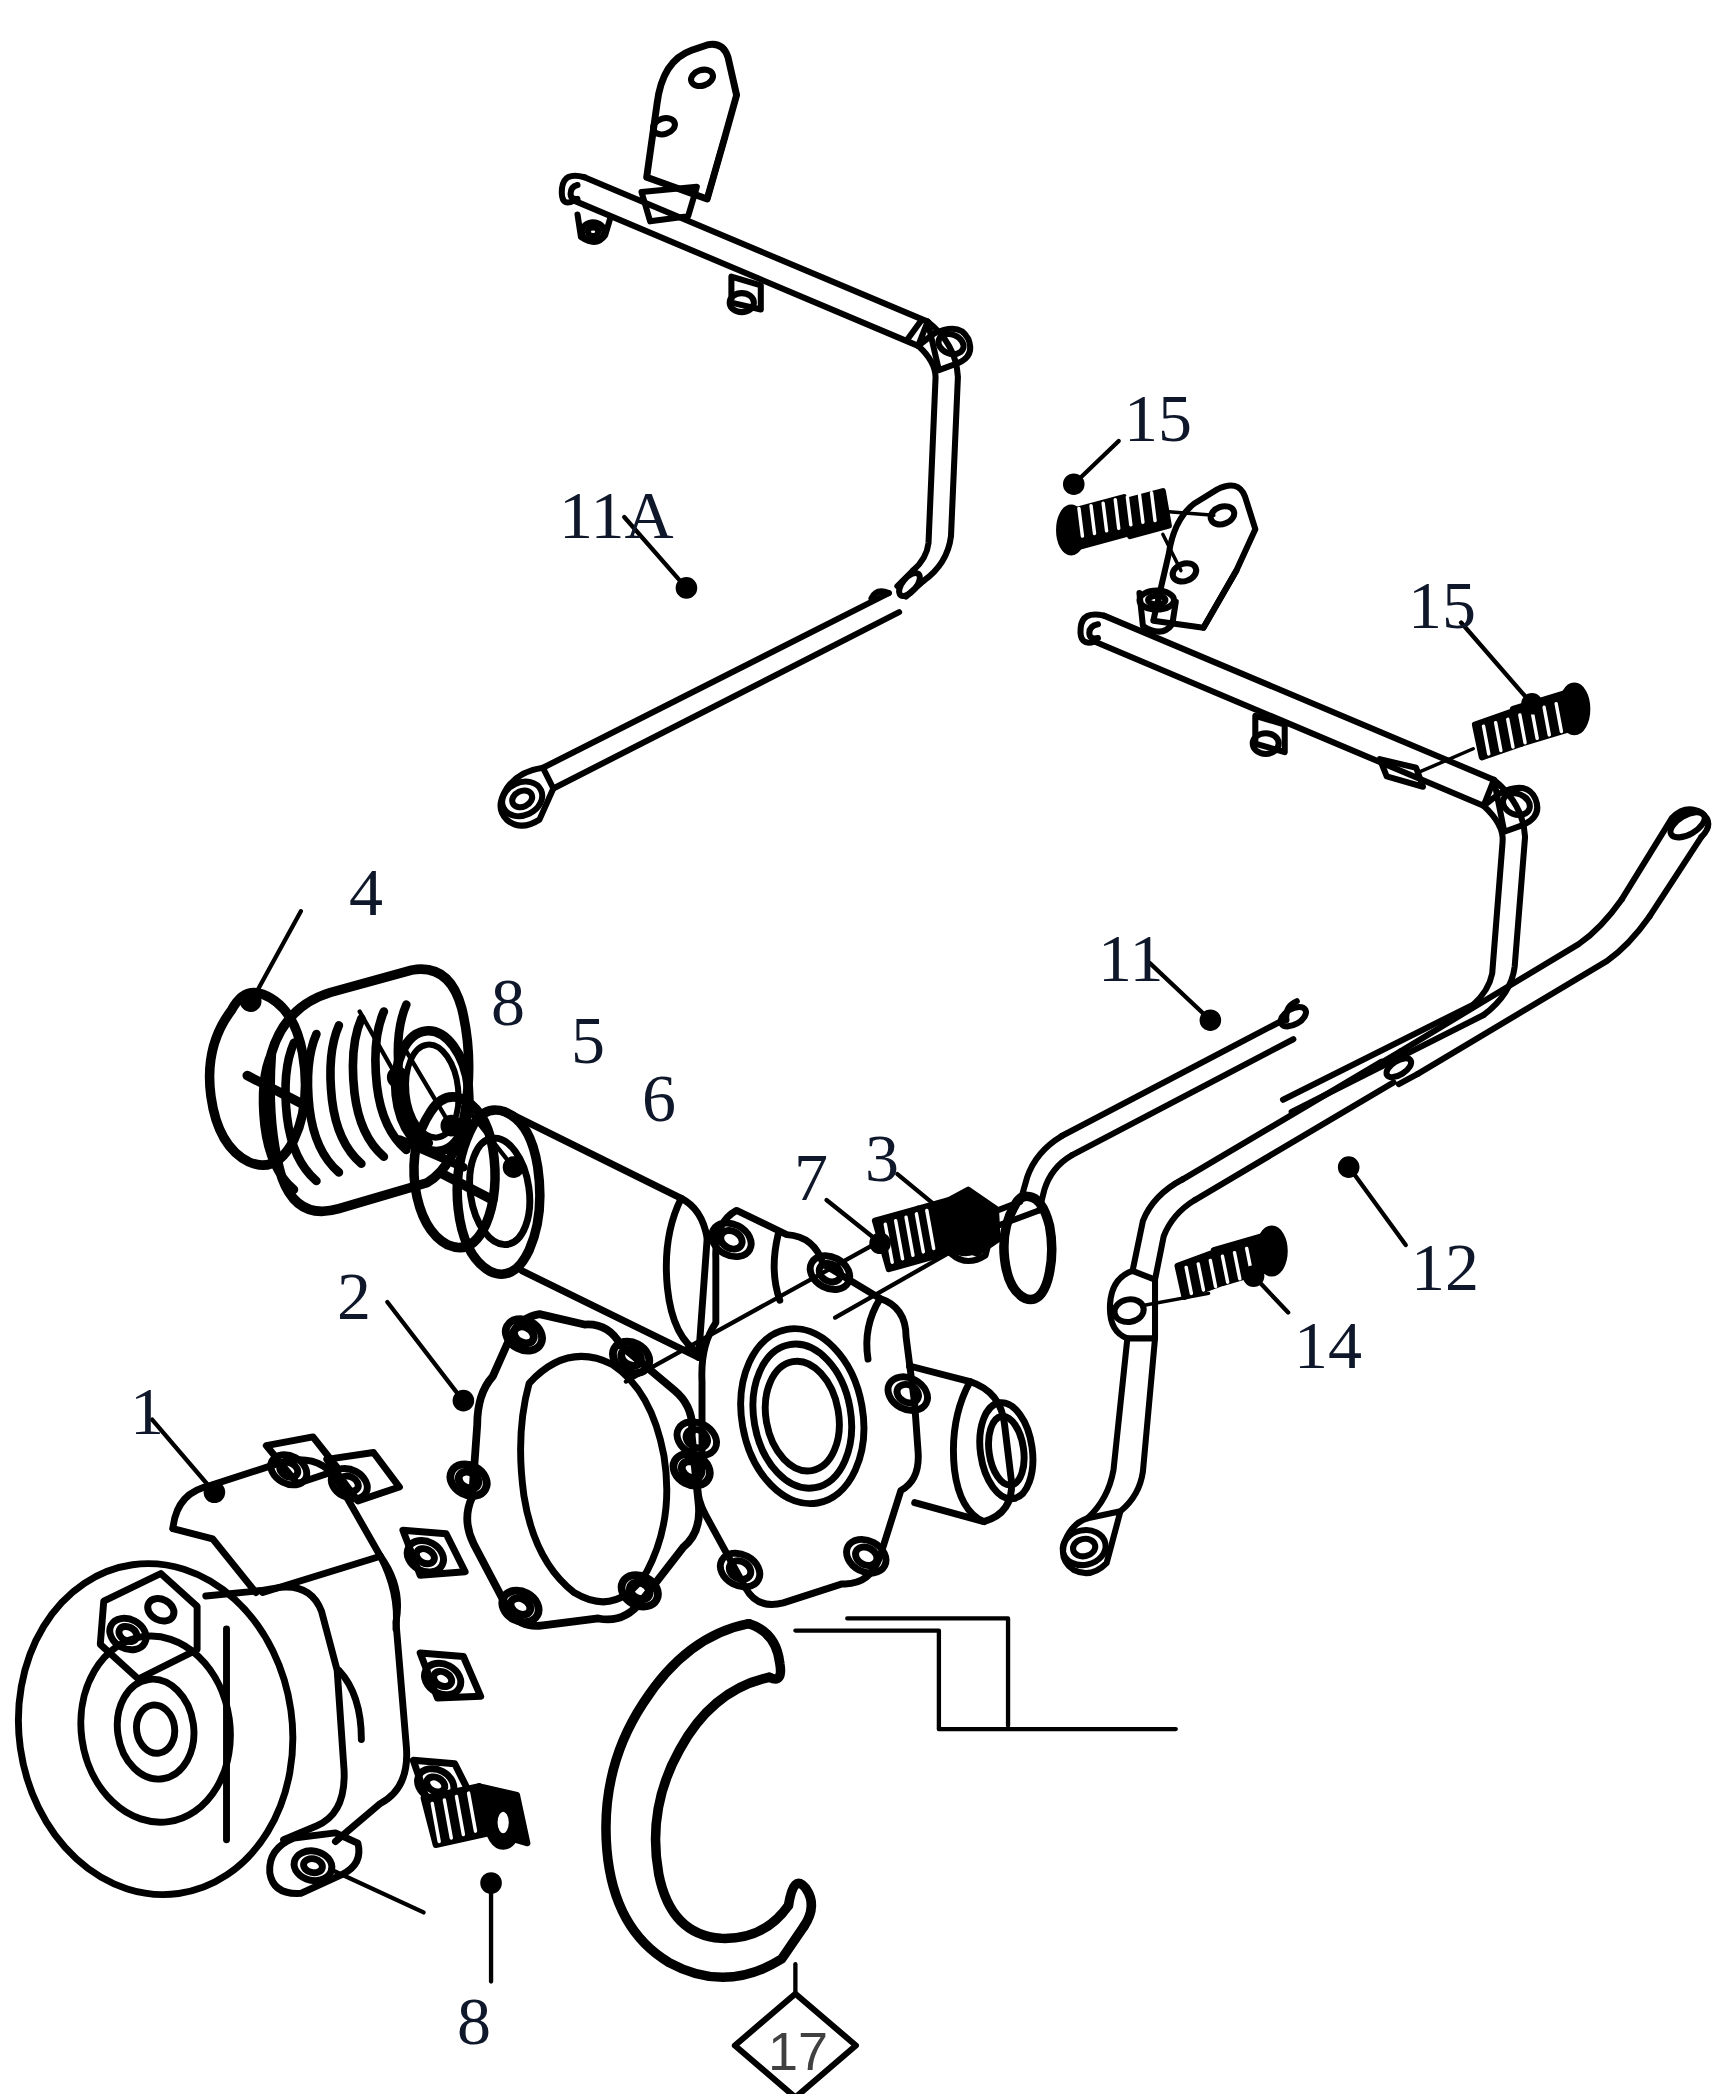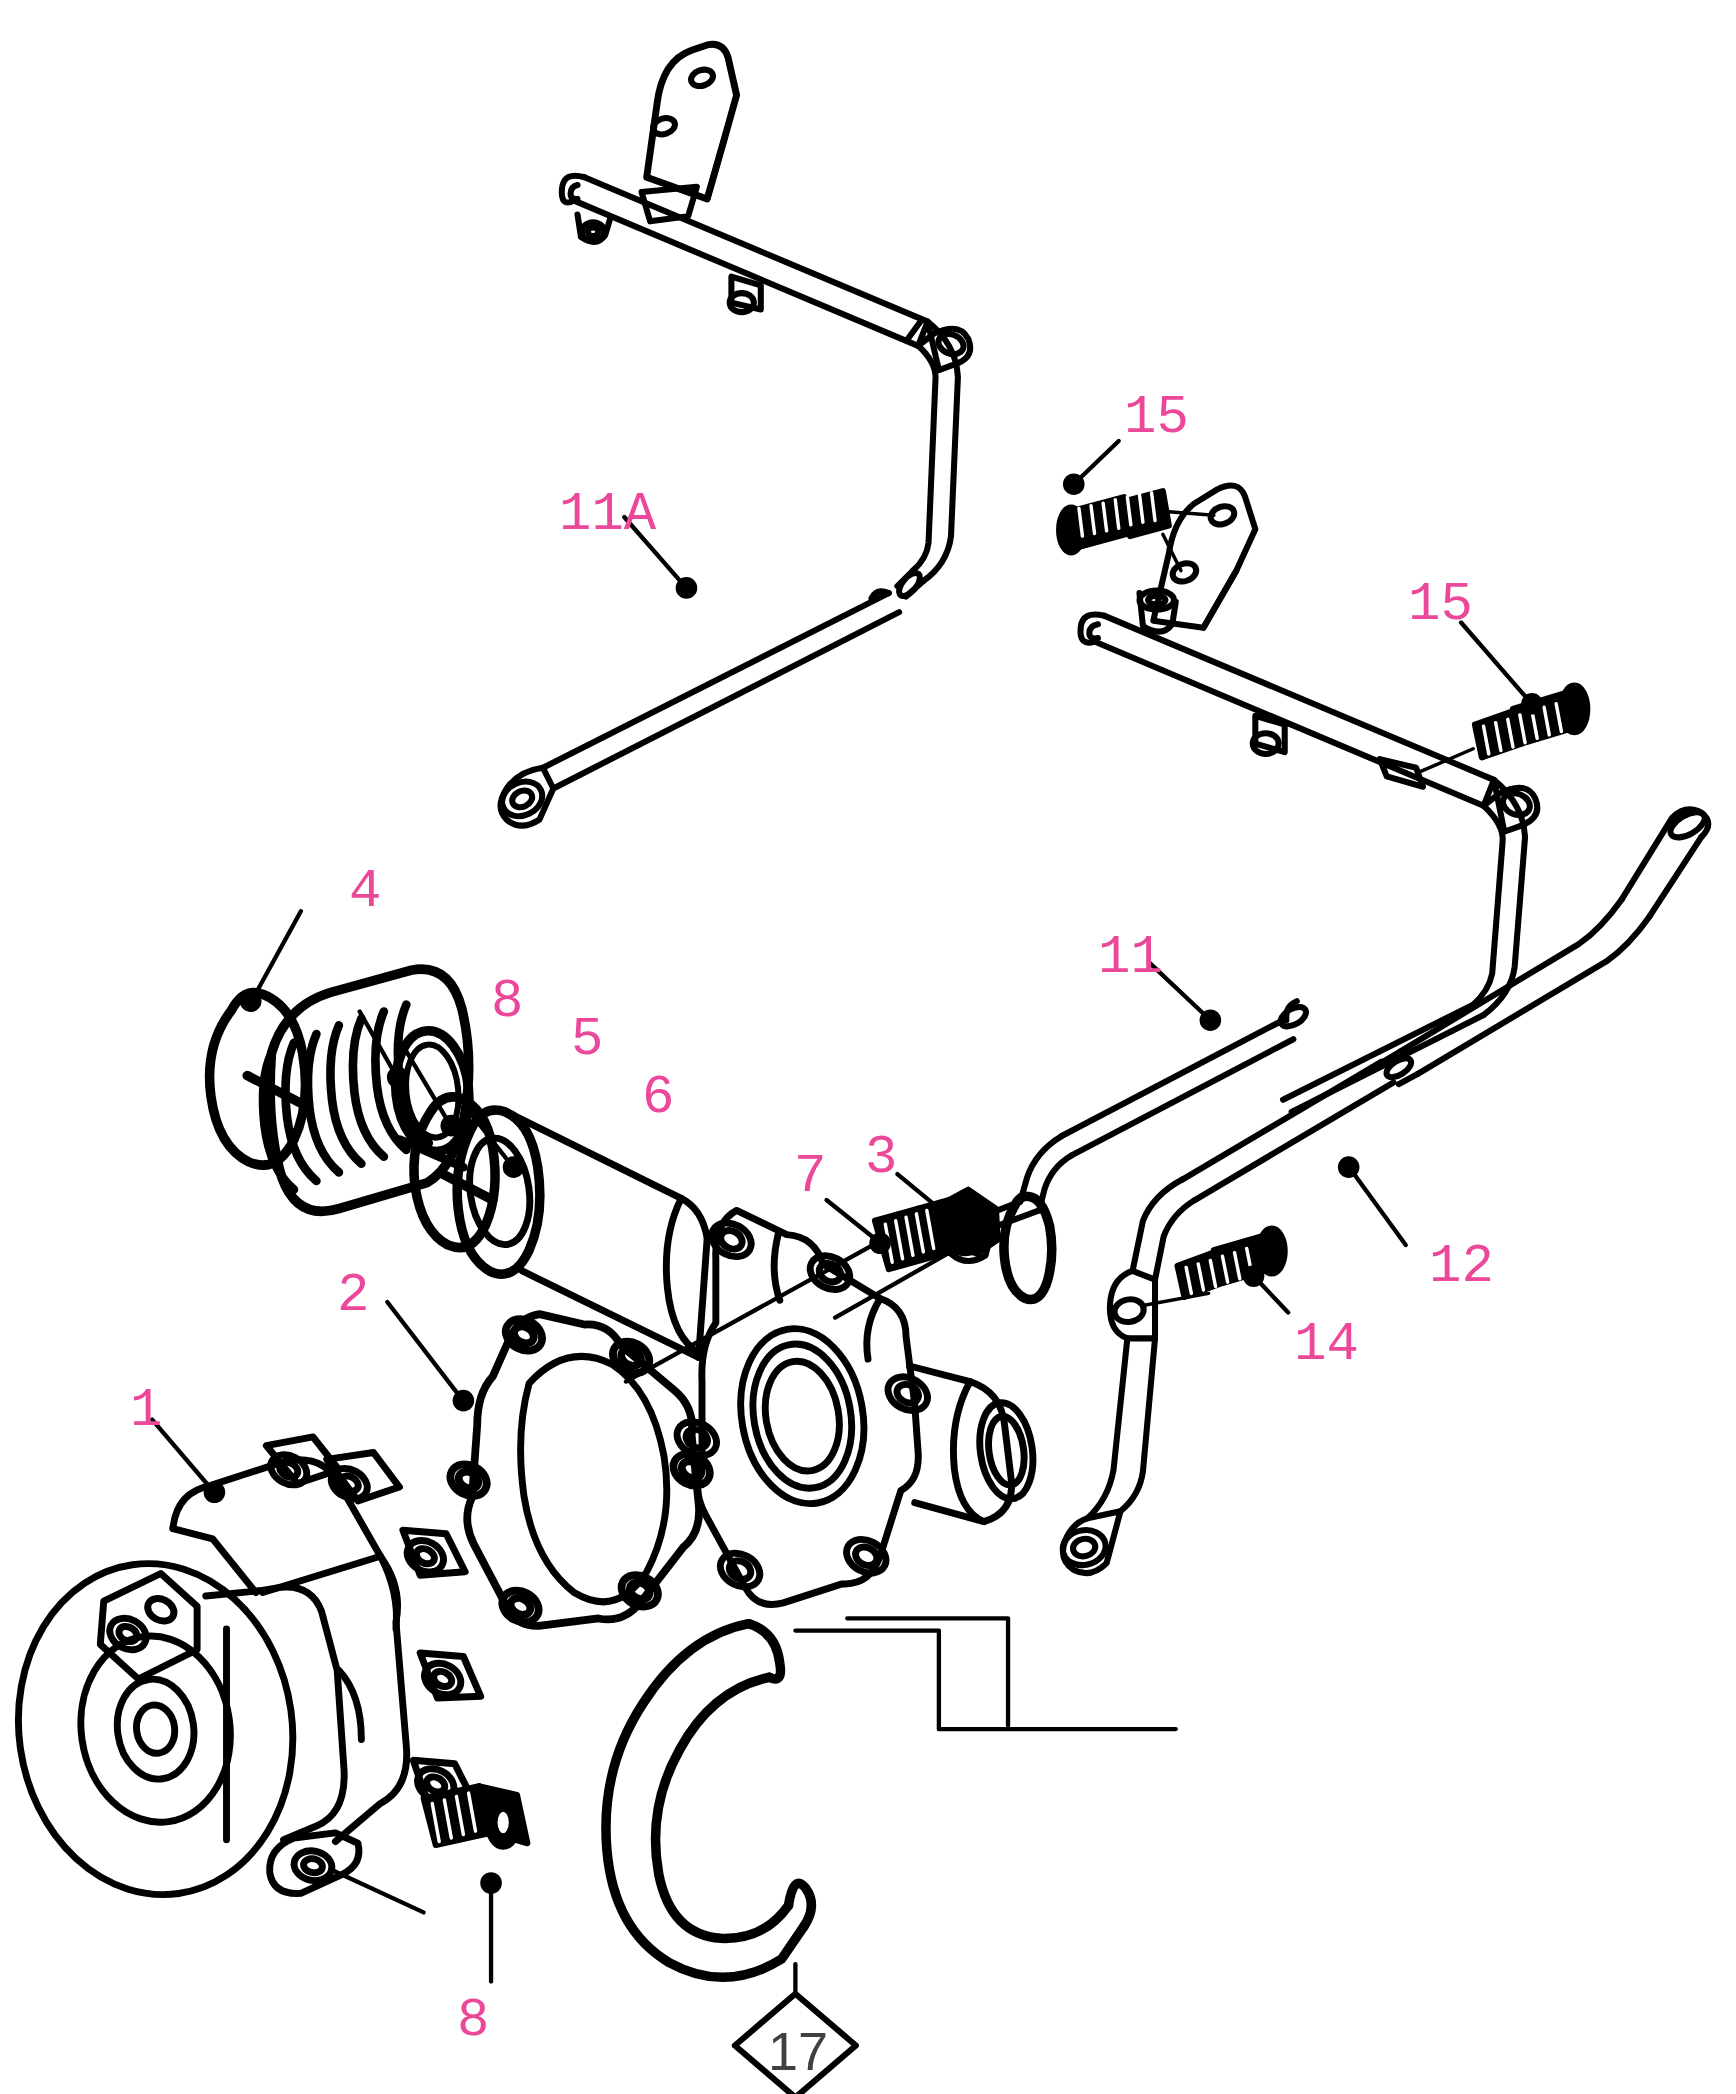--- a/index.html
+++ b/index.html
@@ -6,23 +6,23 @@
   body{font-family:"Liberation Sans", sans-serif;}
   #sheet{
     position:relative;
     width:1736px;height:2094px;
     background:#ffffff;
     overflow:hidden;
   }
   #art{position:absolute;left:0;top:0;width:1736px;height:2094px;}
   .lbl{
     position:absolute;
-    color:#ec4899;
-    font-family:Liberation Mono, monospace;
-    font-size:54px;
+    color:#0f172a;
+    font-family:Liberation Serif, serif;
+    font-size:68px;
     line-height:54px;
     white-space:nowrap;
     user-select:none;
   }
   #caption{
     position:absolute;
     right:31px;bottom:15.6px;
     font-family:"Liberation Sans", sans-serif;
     font-size:48px;
     color:#000;
@@ -480,21 +480,21 @@
   <div class="lbl" style="left:130px;top:1384px;">1</div>
   <div class="lbl" style="left:337px;top:1269px;">2</div>
   <div class="lbl" style="left:865px;top:1131px;">3</div>
   <div class="lbl" style="left:349px;top:865px;">4</div>
   <div class="lbl" style="left:571px;top:1013px;">5</div>
   <div class="lbl" style="left:642px;top:1071px;">6</div>
   <div class="lbl" style="left:794px;top:1150px;">7</div>
   <div class="lbl" style="left:491px;top:975px;">8</div>
   <div class="lbl" style="left:1098px;top:931px;">11</div>
   <div class="lbl" style="left:559px;top:488px;">11A</div>
-  <div class="lbl" style="left:1411px;top:1240px;margin-left:18px;">12</div>
+  <div class="lbl" style="left:1411px;top:1240px;">12</div>
   <div class="lbl" style="left:1294px;top:1318px;">14</div>
   <div class="lbl" style="left:1124px;top:391px;">15</div>
   <div class="lbl" style="left:1408px;top:578px;">15</div>
   <div class="lbl" style="left:457px;top:1994px;">8</div>
   <div class="diamond-num" style="left:768px;top:2020px;">17</div>
 
 
 </div>
 
 

